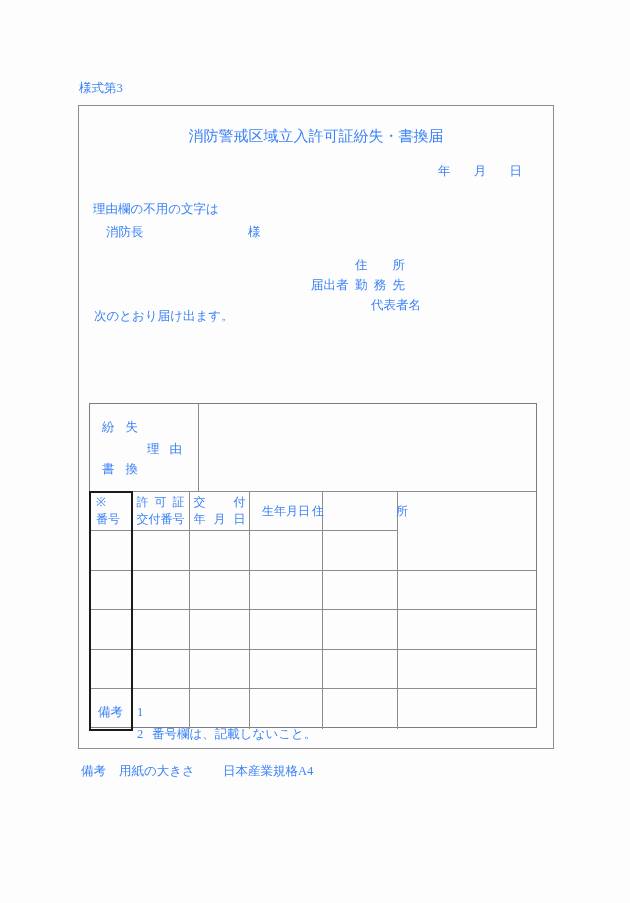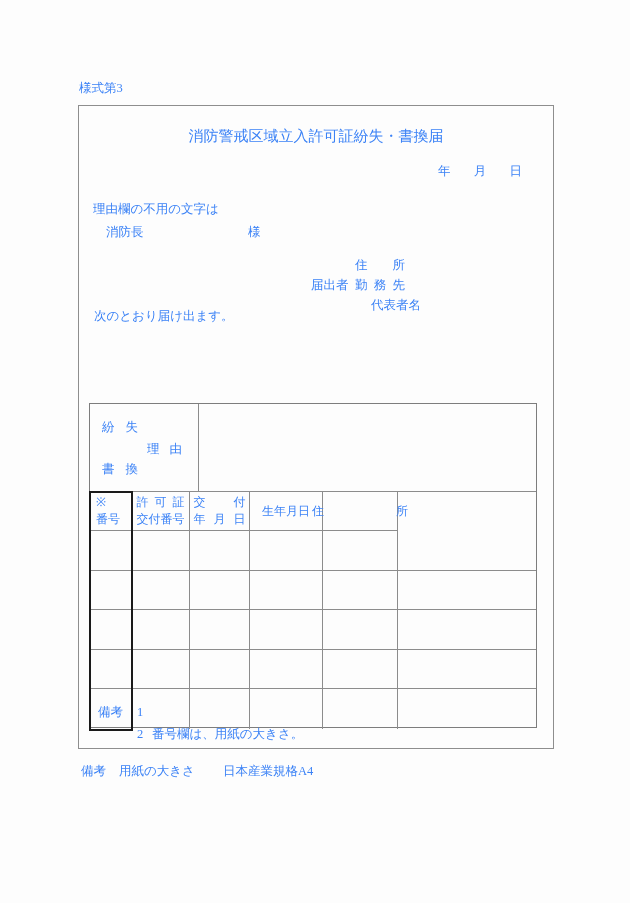--- a/index.html
+++ b/index.html
@@ -232,21 +232,21 @@
     </div>
 
     <div class="notes">
       <div class="note-row">
         <span class="note-label">備考</span>
         <span class="note-num">1</span>
       </div>
       <div class="note-row">
         <span class="note-label"></span>
         <span class="note-num">2</span>
-        <span>番号欄は、用紙の大きさ。</span>
+        <span>番号欄は、記載しないこと。</span>
       </div>
     </div>
 
   </div>
 
   <div class="footer-note">
     <span>備考</span>
     <span class="gap13">用紙の大きさ</span>
     <span class="gap12">日本産業規格A4</span>
   </div>

